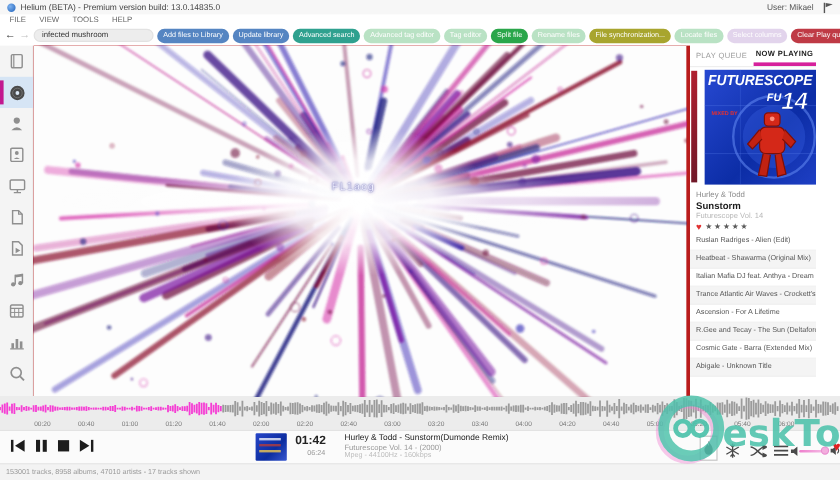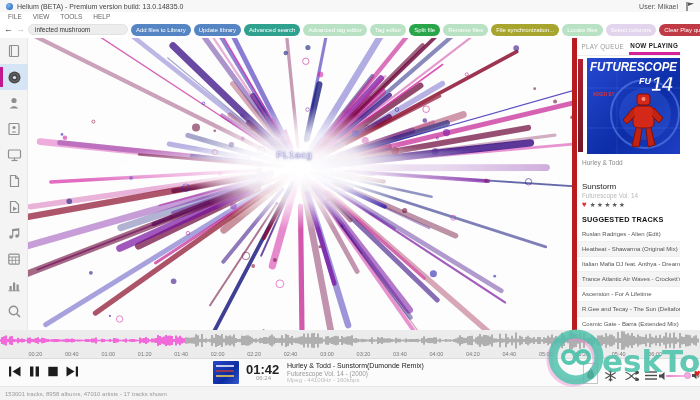--- a/index.html
+++ b/index.html
@@ -36,51 +36,51 @@
   .sidebar{position:absolute;left:0;top:38px;width:28px;height:292px;background:#f4f4f4;border-right:1px solid #e8e8e8;box-sizing:border-box;}
   .side-item{position:relative;width:28px;height:26px;display:flex;align-items:center;justify-content:center;}
   .side-item.active{background:#d6e5f5;}
   .side-item.active::before{content:"";position:absolute;left:0;top:3px;bottom:3px;width:3px;background:#c2188f;}
   .side-item svg{display:block;}
   
   .viz{position:absolute;left:28px;top:38px;width:544px;height:292px;background:#b91c1c;overflow:hidden;}
   .viz-overlay-text{position:absolute;left:49%;top:40%;transform:translate(-50%,-50%);
       font-size:9px;color:#eef;opacity:.85;text-shadow:0 0 3px #44a,0 0 1px #338;letter-spacing:1px;}
   
-  .rpanel{position:absolute;left:572px;top:38px;width:108px;height:292px;background:#fff;border-left:5px solid #b91c1c;box-sizing:border-box;}
+  .rpanel{position:absolute;left:572px;top:38px;width:108px;height:292px;background:#fff;border-left:3px solid #b91c1c;box-sizing:border-box;}
   .tabs{display:flex;height:17px;border-bottom:1px solid #eee;}
   .tab{flex:1;font-size:6.3px;letter-spacing:.3px;color:#9a9a9a;display:flex;align-items:center;justify-content:center;box-sizing:border-box;}
   .tab.active{color:#222;font-weight:bold;border-bottom:3px solid #d6219c;}
   .art-zone{position:relative;height:100px;}
   .prev-art-edge{position:absolute;left:1px;top:3px;width:5px;height:93px;background:linear-gradient(#b02030,#701828);}
   .album-art{position:absolute;right:0;top:2px;width:93px;height:96px;}
   .np-info{padding:3px 0 0 5px;}
   .np-artist{font-size:6.5px;color:#8a8a8a;}
-  .np-title{font-size:8px;font-weight:normal;color:#1d1d1d;margin-top:16px;}
+  .np-title{font-size:8px;font-weight:bold;color:#1d1d1d;margin-top:1px;}
   .np-album{font-size:6.3px;color:#b8b8b8;margin-top:1px;}
   .np-rating{margin-top:2px;display:flex;align-items:center;gap:3px;}
   .np-heart{color:#e03131;font-size:8px;line-height:8px;}
   .np-stars{color:#5a5a5a;font-size:6.5px;letter-spacing:1.5px;line-height:8px;}
   .sg-header{font-size:7.3px;font-weight:bold;color:#111;padding:6px 0 3px 5px;letter-spacing:.2px;}
   .sg-row{height:14px;line-height:14px;font-size:6px;color:#555;padding:0 0 0 5px;
           white-space:nowrap;overflow:hidden;border-bottom:1px solid #efefef;}
   .sg-row:nth-child(even){background:#f4f4f4;}
   
   .wave{position:absolute;left:0;top:330px;width:700px;height:28px;background:#ececec;}
   .wave svg{position:absolute;left:0;top:0;}
   .timeline{position:absolute;left:0;top:21px;width:700px;height:7px;}
   .tl{position:absolute;top:0;font-size:5.5px;color:#777;}
   
   .player{position:absolute;left:0;top:358px;width:700px;height:28px;background:#fbfbfb;border-top:1px solid #ddd;box-sizing:border-box;}
   .transport{position:absolute;left:9px;top:7px;display:flex;gap:8px;align-items:center;}
   .tbtn svg{display:block;}
   .mini-art{position:absolute;left:213px;top:2px;width:26px;height:23px;border-radius:1px;
             background:linear-gradient(135deg,#2746c8 0%,#0c2da0 60%,#3858d0 100%);overflow:hidden;}
   .mini-art::after{content:"";position:absolute;left:3px;top:4px;width:18px;height:2px;background:rgba(255,255,255,.75);box-shadow:0 5px 0 rgba(180,60,60,.8),0 10px 0 rgba(240,200,80,.8);}
-  .time-elapsed{position:absolute;left:246px;top:3px;font-size:13px;font-weight:bold;color:#222;}
+  .time-elapsed{position:absolute;left:246px;top:3px;font-size:10px;font-weight:bold;color:#222;}
   .time-total{position:absolute;left:256px;top:16px;font-size:6px;color:#999;}
   .trk{position:absolute;left:287px;top:3px;line-height:7.5px;}
   .trk-line1{font-size:7px;color:#222;}
   .trk-line2{font-size:6.4px;color:#999;}
   .trk-line3{font-size:6px;color:#bdbdbd;}
   .flame-box{position:absolute;left:583px;top:4px;width:13px;height:19px;border:1px solid #c5c5c5;display:flex;align-items:center;justify-content:center;background:#fff;}
   .ico{position:absolute;}
   .vol-line{position:absolute;left:666px;top:16px;width:24px;height:2px;border-radius:1px;background:linear-gradient(90deg,#ee7fcd,#f6c3e8);}
   .vol-thumb{position:absolute;left:684px;top:12.5px;width:7px;height:7px;border-radius:50%;background:#f3aede;border:1px solid #e98fd0;box-sizing:border-box;}
   .heart-btn{position:absolute;left:694px;top:9px;color:#e02020;font-size:11px;line-height:11px;}
@@ -463,21 +463,20 @@
     </div>
     <div class="np-info">
       <div class="np-artist">Hurley &amp; Todd</div>
       <div class="np-title">Sunstorm</div>
       <div class="np-album">Futurescope Vol. 14</div>
       <div class="np-rating">
         <span class="np-heart">♥</span>
         <span class="np-stars">★★★★★</span>
       </div>
     </div>
-    <div class="sg-header">SUGGESTED TRACKS</div>
     <div>
         <div class="sg-row">Ruslan Radriges  -  Alien (Edit)</div>
         <div class="sg-row">Heatbeat  -  Shawarma (Original Mix)</div>
         <div class="sg-row">Italian Mafia DJ feat. Anthya  -  Dream (Giuseppe O</div>
         <div class="sg-row">Trance Atlantic Air Waves  -  Crockett's Theme (The</div>
         <div class="sg-row">Ascension  -  For A Lifetime</div>
         <div class="sg-row">R.Gee and Tecay  -  The Sun (Deltaforcez Remix)</div>
         <div class="sg-row">Cosmic Gate  -  Barra (Extended Mix)</div>
         <div class="sg-row">Abigale  -  Unknown Title</div>
       </div>

